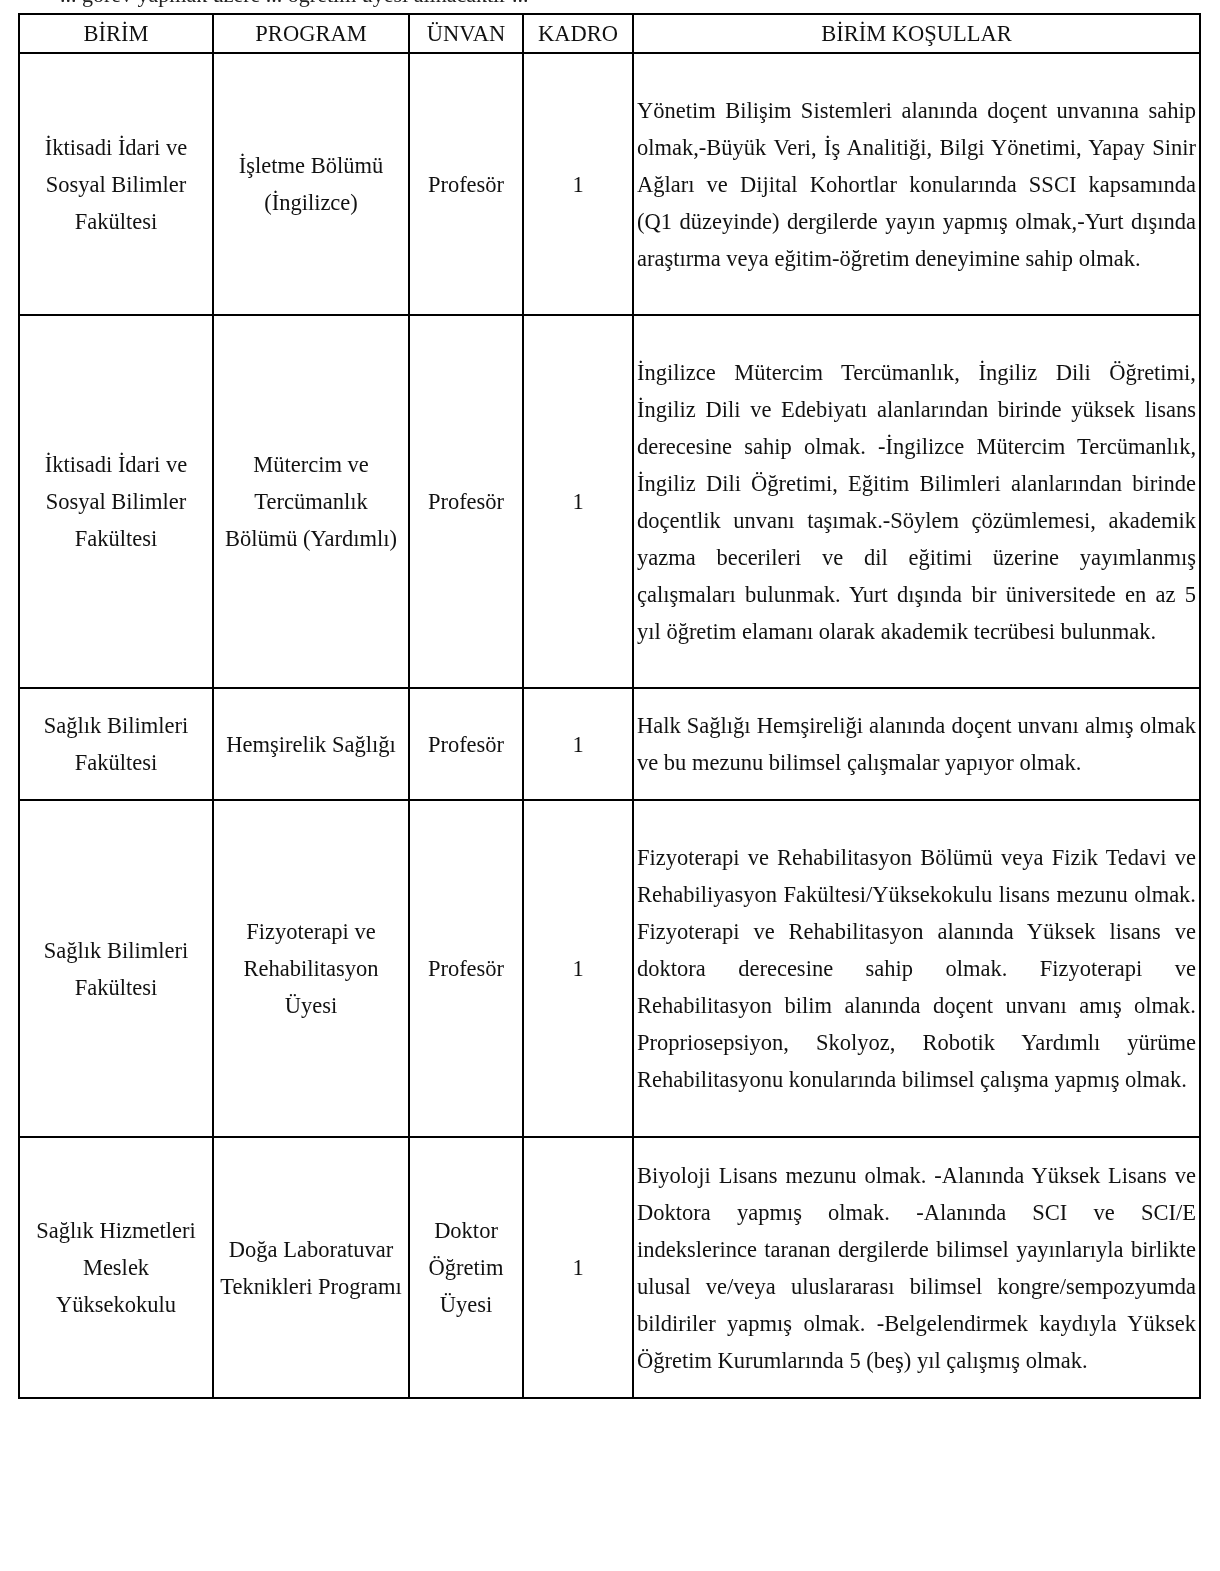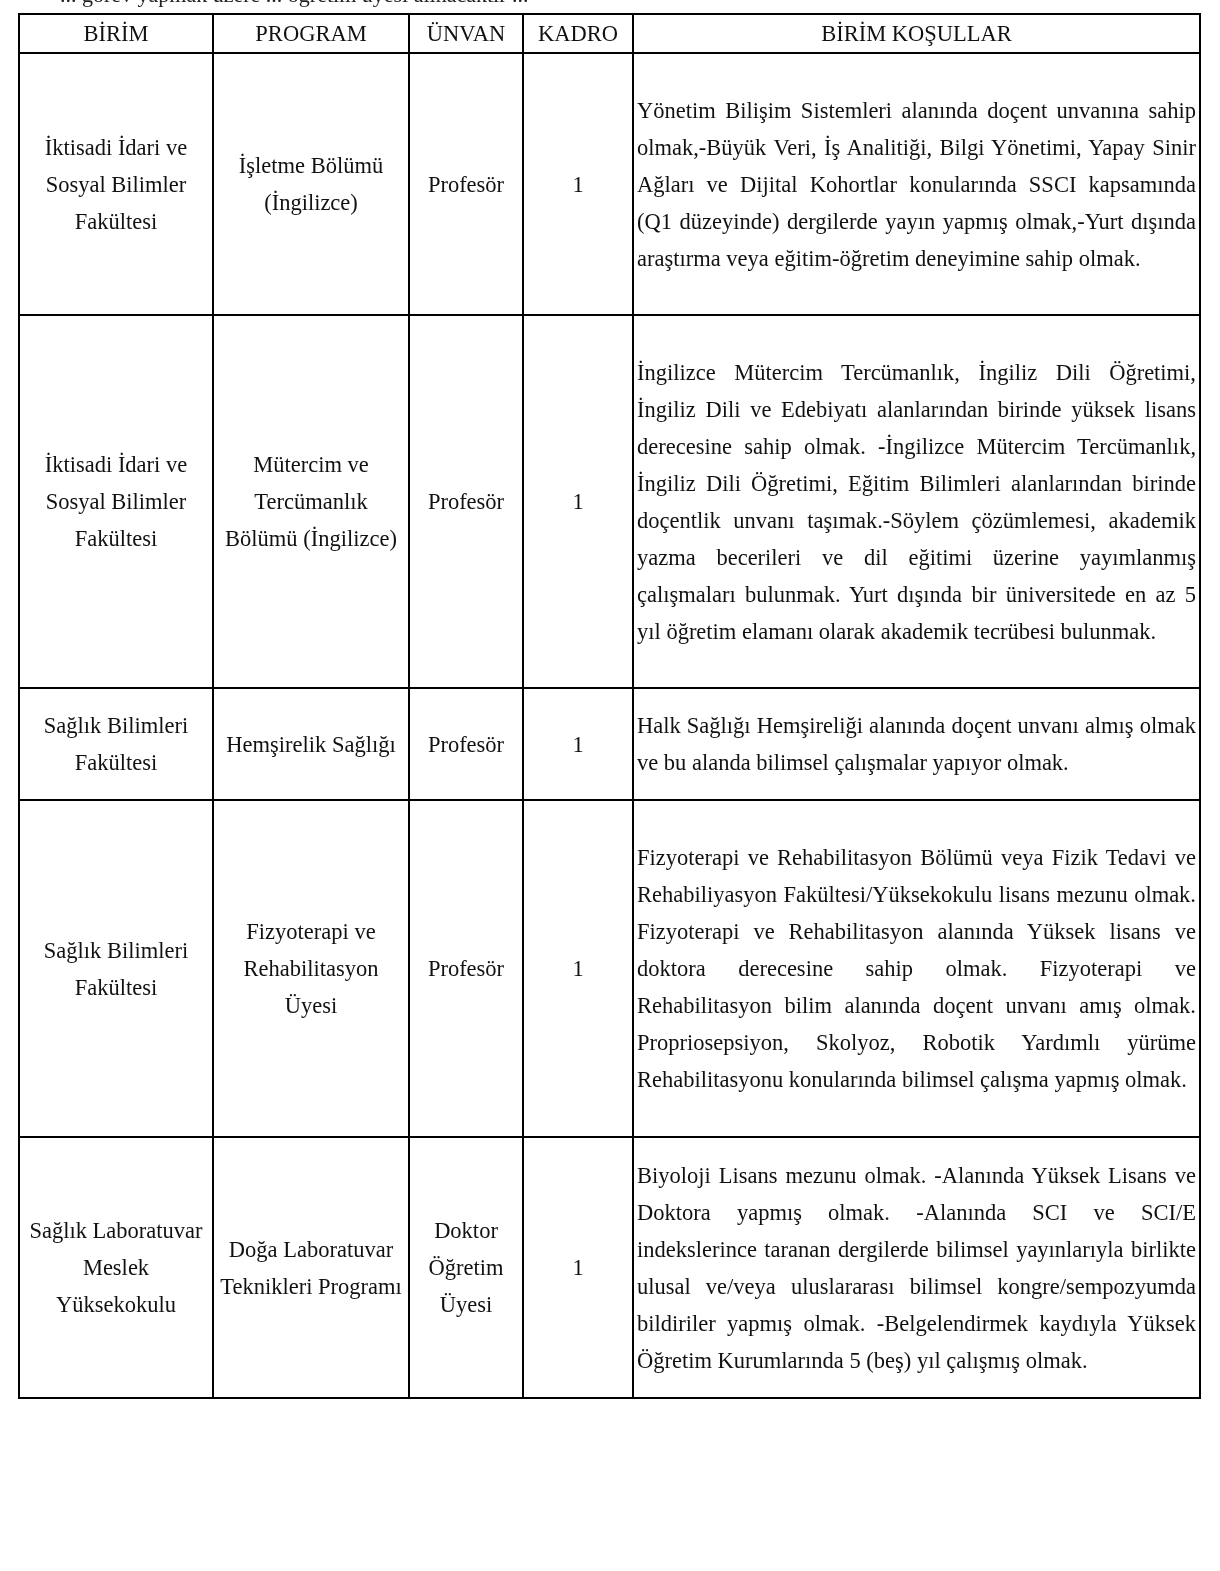--- a/index.html
+++ b/index.html
@@ -54,40 +54,40 @@
   <tbody>
     <tr class="r1">
       <td class="c">İktisadi İdari ve Sosyal Bilimler Fakültesi</td>
       <td class="c">İşletme Bölümü (İngilizce)</td>
       <td class="c">Profesör</td>
       <td class="c">1</td>
       <td class="j">Yönetim Bilişim Sistemleri alanında doçent unvanına sahip olmak,-Büyük Veri, İş Analitiği, Bilgi Yönetimi, Yapay Sinir Ağları ve Dijital Kohortlar konularında SSCI kapsamında (Q1 düzeyinde) dergilerde yayın yapmış olmak,-Yurt dışında araştırma veya eğitim-öğretim deneyimine sahip olmak.</td>
     </tr>
     <tr class="r2">
       <td class="c">İktisadi İdari ve Sosyal Bilimler Fakültesi</td>
-      <td class="c">Mütercim ve Tercümanlık Bölümü (İngilizce)</td>
+      <td class="c">Mütercim ve Tercümanlık Bölümü (Yardımlı)</td>
       <td class="c">Profesör</td>
       <td class="c">1</td>
       <td class="j">İngilizce Mütercim Tercümanlık, İngiliz Dili Öğretimi, İngiliz Dili ve Edebiyatı alanlarından birinde yüksek lisans derecesine sahip olmak. -İngilizce Mütercim Tercümanlık, İngiliz Dili Öğretimi, Eğitim Bilimleri alanlarından birinde doçentlik unvanı taşımak.-Söylem çözümlemesi, akademik yazma becerileri ve dil eğitimi üzerine yayımlanmış çalışmaları bulunmak. Yurt dışında bir üniversitede en az 5 yıl öğretim elamanı olarak akademik tecrübesi bulunmak.</td>
     </tr>
     <tr class="r3">
       <td class="c">Sağlık Bilimleri Fakültesi</td>
       <td class="c">Hemşirelik Sağlığı</td>
       <td class="c">Profesör</td>
       <td class="c">1</td>
-      <td class="j">Halk Sağlığı Hemşireliği alanında doçent unvanı almış olmak ve bu alanda bilimsel çalışmalar yapıyor olmak.</td>
+      <td class="j">Halk Sağlığı Hemşireliği alanında doçent unvanı almış olmak ve bu mezunu bilimsel çalışmalar yapıyor olmak.</td>
     </tr>
     <tr class="r4">
       <td class="c">Sağlık Bilimleri Fakültesi</td>
       <td class="c">Fizyoterapi ve Rehabilitasyon Üyesi</td>
       <td class="c">Profesör</td>
       <td class="c">1</td>
       <td class="j">Fizyoterapi ve Rehabilitasyon Bölümü veya Fizik Tedavi ve Rehabiliyasyon Fakültesi/Yüksekokulu lisans mezunu olmak. Fizyoterapi ve Rehabilitasyon alanında Yüksek lisans ve doktora derecesine sahip olmak. Fizyoterapi ve Rehabilitasyon bilim alanında doçent unvanı amış olmak. Propriosepsiyon, Skolyoz, Robotik Yardımlı yürüme Rehabilitasyonu konularında bilimsel çalışma yapmış olmak.</td>
     </tr>
     <tr class="r6">
-      <td class="c">Sağlık Laboratuvar Meslek Yüksekokulu</td>
+      <td class="c">Sağlık Hizmetleri Meslek Yüksekokulu</td>
       <td class="c">Doğa Laboratuvar Teknikleri Programı</td>
       <td class="c">Doktor Öğretim Üyesi</td>
       <td class="c">1</td>
       <td class="j">Biyoloji Lisans mezunu olmak. -Alanında Yüksek Lisans ve Doktora yapmış olmak. -Alanında SCI ve SCI/E indekslerince taranan dergilerde bilimsel yayınlarıyla birlikte ulusal ve/veya uluslararası bilimsel kongre/sempozyumda bildiriler yapmış olmak. -Belgelendirmek kaydıyla Yüksek Öğretim Kurumlarında 5 (beş) yıl çalışmış olmak.</td>
     </tr>
   </tbody>
 </table>
 
 </body></html>

